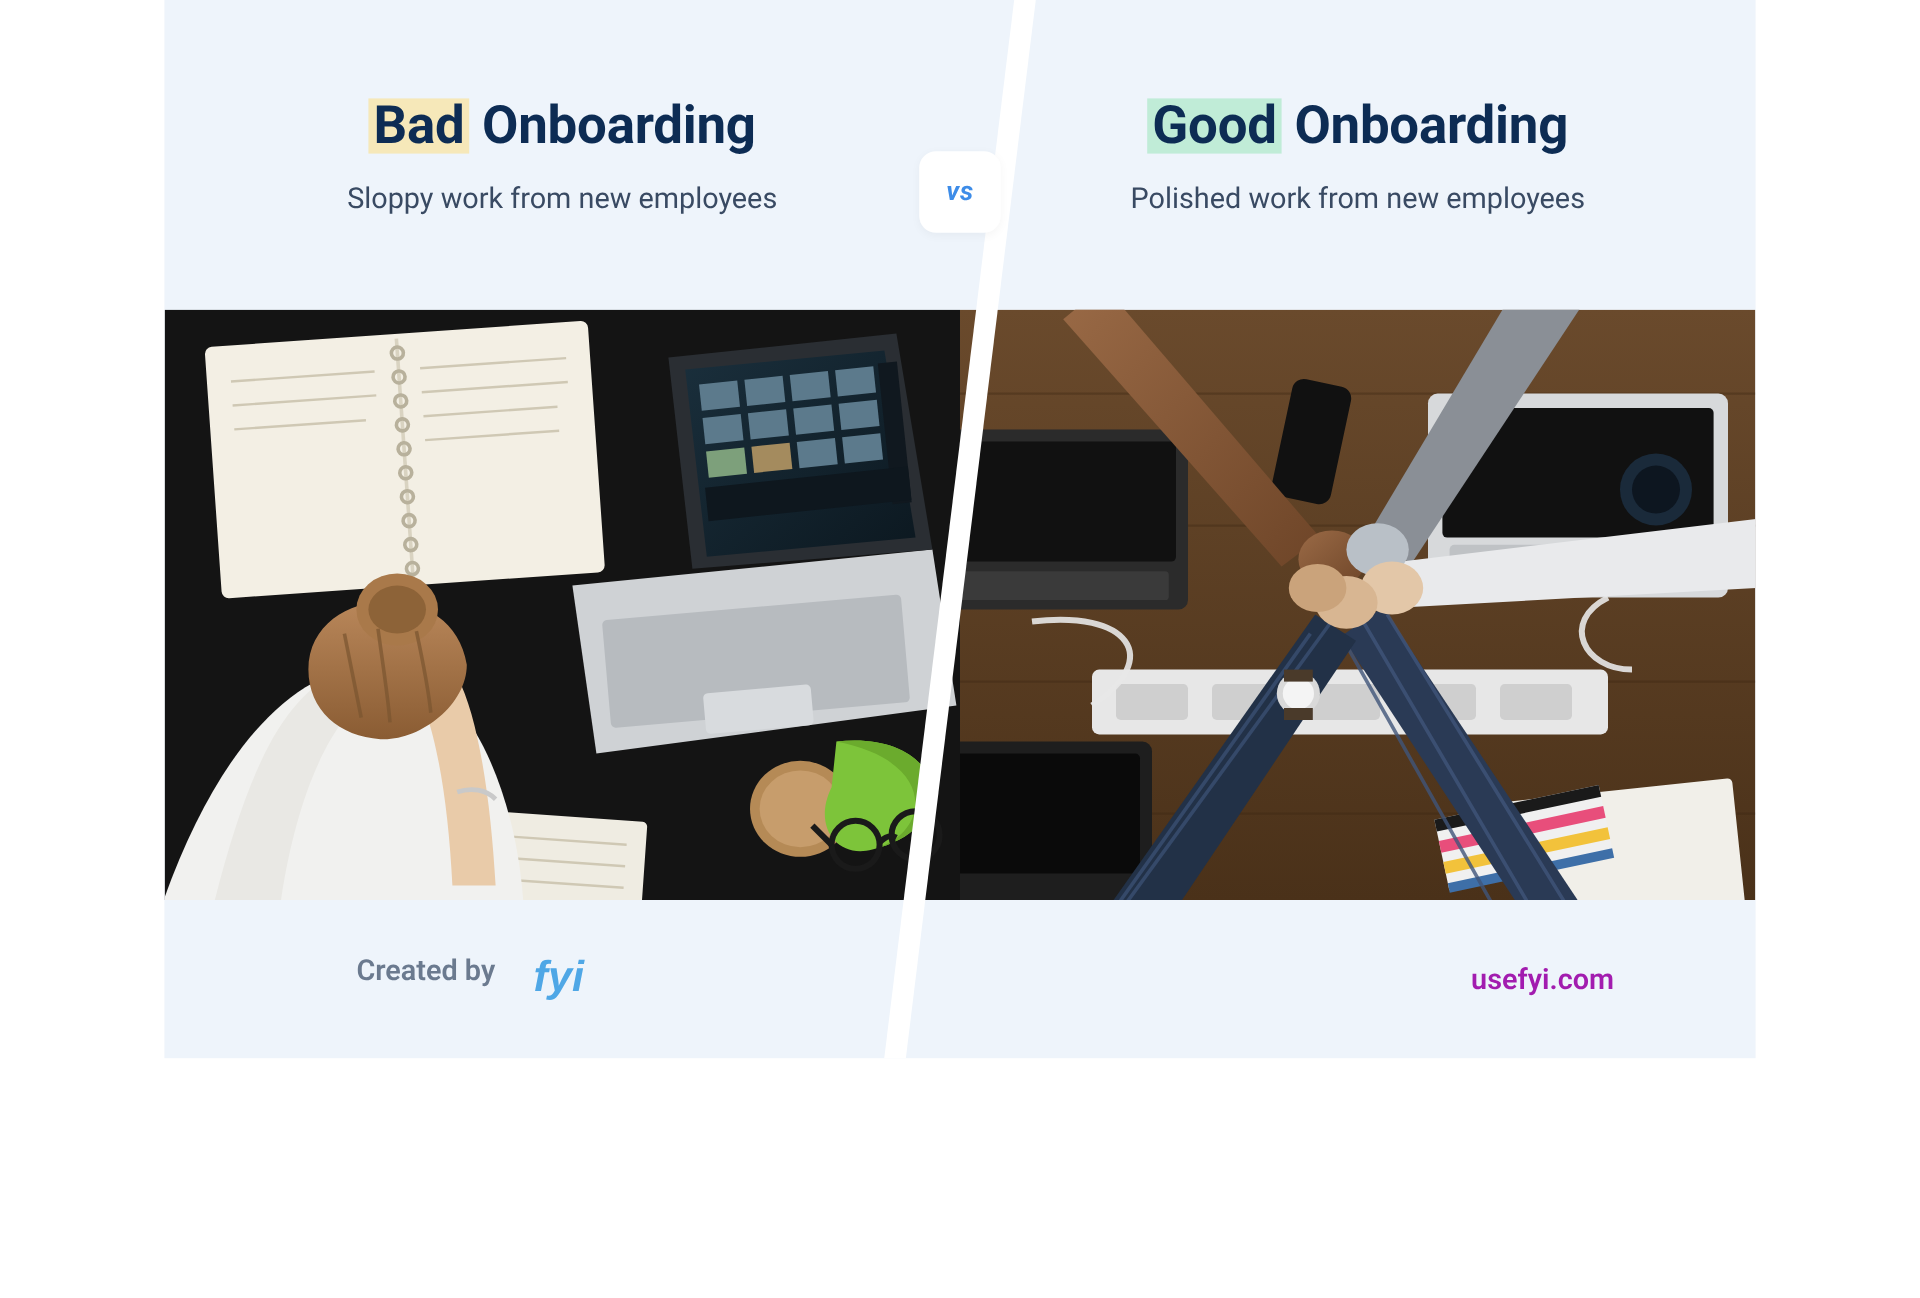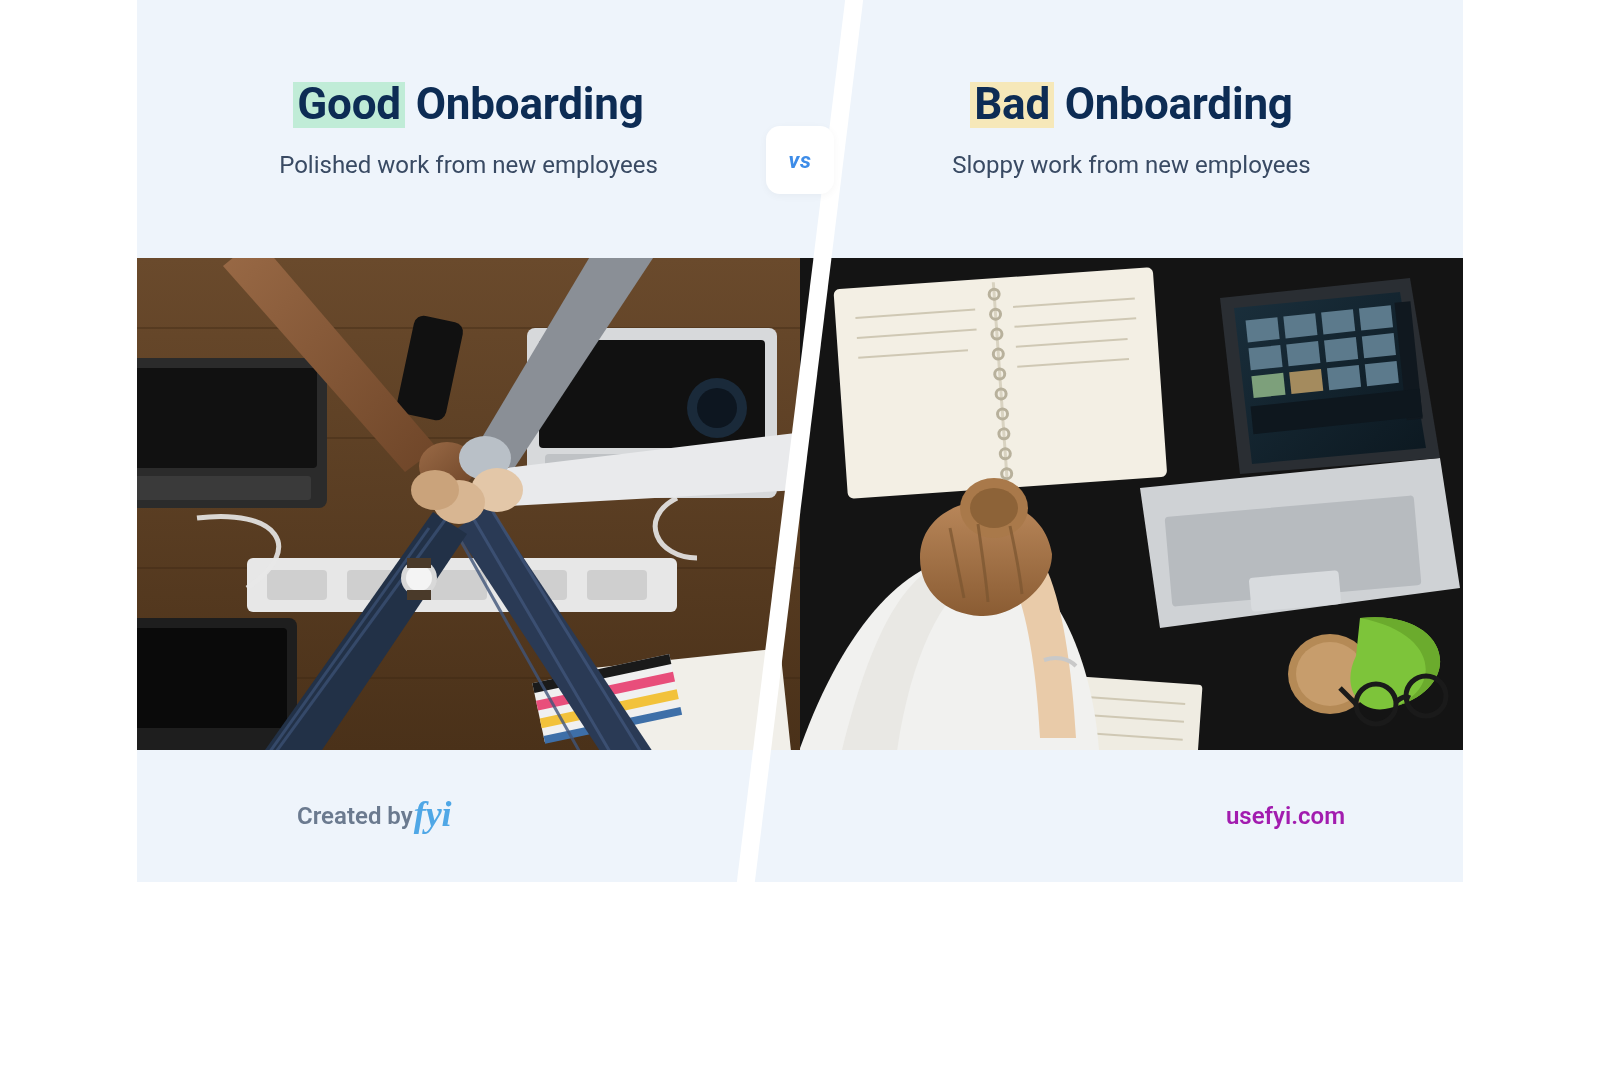--- a/index.html
+++ b/index.html
@@ -107,47 +107,194 @@
     left: 0; right: 0; bottom: 0;
     height: 132px;
     display: flex;
     justify-content: space-between;
     align-items: center;
     padding: 0 118px 0 160px;
     z-index: 6;
   }
   .created {
     display: flex;
-    align-items: center;
-    gap: 1px;
+    align-items: flex-start;
+    gap: 32px;
     color: #6b7a8f;
     font-size: 24px;
     font-weight: 600;
   }
   .fyi-logo {
-    font-family: Liberation Serif, serif;
+    font-family: Liberation Sans, sans-serif;
     font-style: italic;
     font-weight: 700;
     font-size: 36px;
     color: #4fa7e6;
     position: relative;
     top: -2px;
   }
   .url {
     color: #a21caf;
     font-size: 24px;
     font-weight: 600;
   }
 </style>
 </head>
 <body>
 
 <div class="canvas">
 
   <div class="columns">
+
+    <div class="col">
+      <div class="header">
+        <h2 class="title">
+          <span class="hl-bad">Bad</span><span> Onboarding</span>
+        </h2>
+        <p class="subtitle">Sloppy work from new employees</p>
+      </div>
+
+      <div class="image-area">
+
+        <svg viewBox="0 0 663 492" preserveAspectRatio="xMidYMid slice" aria-hidden="true">
+          <defs>
+            <linearGradient id="hair" x1="0" y1="0" x2="0" y2="1">
+              <stop offset="0" stop-color="#b9875a"></stop>
+                <stop offset="1" stop-color="#8a5c33"></stop>
+            </linearGradient>
+            <linearGradient id="screen" x1="0" y1="0" x2="1" y2="1">
+              <stop offset="0" stop-color="#1a2f3c"></stop>
+                <stop offset="1" stop-color="#0c1820"></stop>
+            </linearGradient>
+          </defs>
+
+          <rect x="0" y="0" width="663" height="492" fill="#141414"></rect>
+
+          <g transform="rotate(-4 200 120)">
+            <rect x="40" y="20" width="320" height="210" rx="6" fill="#f3efe4"></rect>
+            <line x1="200" y1="24" x2="200" y2="226" stroke="#d9d3c1" stroke-width="3"></line>
+
+            <g stroke="#b8b19c" stroke-width="3" fill="none">
+              <circle cx="200" cy="36" r="5"></circle>
+                <circle cx="200" cy="56" r="5"></circle>
+                <circle cx="200" cy="76" r="5"></circle>
+              <circle cx="200" cy="96" r="5"></circle>
+                <circle cx="200" cy="116" r="5"></circle>
+                <circle cx="200" cy="136" r="5"></circle>
+              <circle cx="200" cy="156" r="5"></circle>
+                <circle cx="200" cy="176" r="5"></circle>
+                <circle cx="200" cy="196" r="5"></circle>
+              <circle cx="200" cy="216" r="5"></circle>
+            </g>
+
+            <g stroke="#cfc8b4" stroke-width="2">
+              <line x1="60" y1="50" x2="180" y2="50"></line>
+              <line x1="60" y1="70" x2="180" y2="70"></line>
+              <line x1="60" y1="90" x2="170" y2="90"></line>
+              <line x1="218" y1="50" x2="340" y2="50"></line>
+              <line x1="218" y1="70" x2="340" y2="70"></line>
+              <line x1="218" y1="90" x2="330" y2="90"></line>
+              <line x1="218" y1="110" x2="330" y2="110"></line>
+            </g>
+          </g>
+
+          <g>
+
+            <path d="M340 230 L 640 200 L 660 330 L 360 370 Z" fill="#cfd2d5"></path>
+            <rect x="368" y="248" width="250" height="90" rx="4" fill="#b7bbbf" transform="rotate(-5 493 293)"></rect>
+
+            <rect x="450" y="316" width="90" height="34" rx="4" fill="#d8dbde" transform="rotate(-5 495 333)"></rect>
+
+            <path d="M640 200 L 610 20 L 420 40 L 440 216 Z" fill="#2a2e33"></path>
+            <path d="M626 190 L 600 34 L 434 50 L 452 206 Z" fill="url(#screen)"></path>
+
+            <g transform="rotate(-6 530 120)">
+              <g fill="#5c7a8c">
+                <rect x="452" y="54" width="32" height="22"></rect>
+                <rect x="490" y="54" width="32" height="22"></rect>
+                <rect x="528" y="54" width="32" height="22"></rect>
+                <rect x="566" y="54" width="32" height="22"></rect>
+                <rect x="452" y="82" width="32" height="22"></rect>
+                <rect x="490" y="82" width="32" height="22"></rect>
+                <rect x="528" y="82" width="32" height="22"></rect>
+                <rect x="566" y="82" width="32" height="22"></rect>
+                <rect x="452" y="110" width="32" height="22" fill="#7da07b"></rect>
+                <rect x="490" y="110" width="32" height="22" fill="#a48b5e"></rect>
+                <rect x="528" y="110" width="32" height="22"></rect>
+                <rect x="566" y="110" width="32" height="22"></rect>
+              </g>
+
+              <rect x="602" y="52" width="16" height="118" fill="#10181f"></rect>
+              <rect x="448" y="140" width="170" height="28" fill="#0e171e"></rect>
+            </g>
+          </g>
+
+          <g>
+            <ellipse cx="530" cy="416" rx="42" ry="40" fill="#b58a56"></ellipse>
+            <ellipse cx="530" cy="416" rx="34" ry="32" fill="#c79d6c"></ellipse>
+            <path d="M560 360 C 650 350, 670 430, 590 450 C 560 458, 540 430, 556 398 Z" fill="#7dc43a"></path>
+            <path d="M560 360 C 650 350, 670 430, 590 450 C 640 436, 644 376, 560 360 Z" fill="#6bab2d"></path>
+
+            <g stroke="#1a1a1a" stroke-width="5" fill="none">
+              <circle cx="576" cy="446" r="20"></circle>
+              <circle cx="626" cy="438" r="20"></circle>
+              <path d="M596 444 C 602 438, 606 438, 610 440"></path>
+              <line x1="556" y1="446" x2="540" y2="430"></line>
+            </g>
+          </g>
+
+          <g transform="rotate(4 300 460)">
+            <rect x="220" y="420" width="180" height="110" rx="4" fill="#efece2"></rect>
+            <g stroke="#cfc8b4" stroke-width="2">
+              <line x1="236" y1="440" x2="384" y2="440"></line>
+              <line x1="236" y1="458" x2="384" y2="458"></line>
+              <line x1="236" y1="476" x2="384" y2="476"></line>
+              <line x1="236" y1="494" x2="384" y2="494"></line>
+            </g>
+
+            <g stroke="#b8b19c" stroke-width="3" fill="none">
+              <circle cx="228" cy="432" r="4"></circle>
+                <circle cx="228" cy="448" r="4"></circle>
+                <circle cx="228" cy="464" r="4"></circle>
+              <circle cx="228" cy="480" r="4"></circle>
+                <circle cx="228" cy="496" r="4"></circle>
+                <circle cx="228" cy="512" r="4"></circle>
+            </g>
+          </g>
+
+          <g>
+
+            <path d="M-10 520 C 40 360, 120 280, 200 300 C 260 316, 300 420, 300 520 Z" fill="#f1f1ef"></path>
+
+            <path d="M40 500 C 70 380, 100 320, 150 300 L 176 316 C 140 340, 110 400, 96 500 Z" fill="#e9e8e4"></path>
+
+            <path d="M240 480 C 236 400, 224 336, 204 306 C 216 300, 232 300, 244 306 C 262 340, 272 410, 276 480 Z" fill="#e9cba9"></path>
+
+            <g stroke="#c9c9c9" stroke-width="4" fill="none">
+              <path d="M244 402 C 256 398, 268 400, 276 408"></path>
+            </g>
+
+            <ellipse cx="164" cy="296" rx="26" ry="22" fill="#e7c8a4"></ellipse>
+
+            <ellipse cx="216" cy="292" rx="28" ry="24" fill="#e7c8a4"></ellipse>
+
+            <path d="M120 300 C 120 230, 240 220, 252 296 C 252 330, 212 360, 180 358 C 146 356, 120 334, 120 300 Z" fill="url(#hair)"></path>
+
+            <ellipse cx="194" cy="250" rx="34" ry="30" fill="#a9794a"></ellipse>
+            <ellipse cx="194" cy="250" rx="24" ry="20" fill="#8d6338"></ellipse>
+
+            <g stroke="#7a5530" stroke-width="3" fill="none" opacity="0.7">
+              <path d="M150 270 C 156 300, 160 320, 164 340"></path>
+              <path d="M210 268 C 216 296, 220 316, 222 336"></path>
+              <path d="M178 266 C 182 296, 186 320, 188 344"></path>
+            </g>
+          </g>
+        </svg>
+      </div>
+    </div>
 
     <div class="col">
       <div class="header">
         <h2 class="title">
           <span class="hl-good">Good</span><span> Onboarding</span>
         </h2>
         <p class="subtitle">Polished work from new employees</p>
       </div>
 
       <div class="image-area">
@@ -256,167 +403,20 @@
               <ellipse cx="348" cy="200" rx="26" ry="22" fill="#b9c0c7"></ellipse>
               <ellipse cx="360" cy="232" rx="26" ry="22" fill="#e3c7a8"></ellipse>
               <ellipse cx="322" cy="244" rx="26" ry="22" fill="#d8b692"></ellipse>
               <ellipse cx="298" cy="232" rx="24" ry="20" fill="#caa37b"></ellipse>
             </g>
           </g>
         </svg>
       </div>
     </div>
 
-    <div class="col">
-      <div class="header">
-        <h2 class="title">
-          <span class="hl-bad">Bad</span><span> Onboarding</span>
-        </h2>
-        <p class="subtitle">Sloppy work from new employees</p>
-      </div>
-
-      <div class="image-area">
-
-        <svg viewBox="0 0 663 492" preserveAspectRatio="xMidYMid slice" aria-hidden="true">
-          <defs>
-            <linearGradient id="hair" x1="0" y1="0" x2="0" y2="1">
-              <stop offset="0" stop-color="#b9875a"></stop>
-                <stop offset="1" stop-color="#8a5c33"></stop>
-            </linearGradient>
-            <linearGradient id="screen" x1="0" y1="0" x2="1" y2="1">
-              <stop offset="0" stop-color="#1a2f3c"></stop>
-                <stop offset="1" stop-color="#0c1820"></stop>
-            </linearGradient>
-          </defs>
-
-          <rect x="0" y="0" width="663" height="492" fill="#141414"></rect>
-
-          <g transform="rotate(-4 200 120)">
-            <rect x="40" y="20" width="320" height="210" rx="6" fill="#f3efe4"></rect>
-            <line x1="200" y1="24" x2="200" y2="226" stroke="#d9d3c1" stroke-width="3"></line>
-
-            <g stroke="#b8b19c" stroke-width="3" fill="none">
-              <circle cx="200" cy="36" r="5"></circle>
-                <circle cx="200" cy="56" r="5"></circle>
-                <circle cx="200" cy="76" r="5"></circle>
-              <circle cx="200" cy="96" r="5"></circle>
-                <circle cx="200" cy="116" r="5"></circle>
-                <circle cx="200" cy="136" r="5"></circle>
-              <circle cx="200" cy="156" r="5"></circle>
-                <circle cx="200" cy="176" r="5"></circle>
-                <circle cx="200" cy="196" r="5"></circle>
-              <circle cx="200" cy="216" r="5"></circle>
-            </g>
-
-            <g stroke="#cfc8b4" stroke-width="2">
-              <line x1="60" y1="50" x2="180" y2="50"></line>
-              <line x1="60" y1="70" x2="180" y2="70"></line>
-              <line x1="60" y1="90" x2="170" y2="90"></line>
-              <line x1="218" y1="50" x2="340" y2="50"></line>
-              <line x1="218" y1="70" x2="340" y2="70"></line>
-              <line x1="218" y1="90" x2="330" y2="90"></line>
-              <line x1="218" y1="110" x2="330" y2="110"></line>
-            </g>
-          </g>
-
-          <g>
-
-            <path d="M340 230 L 640 200 L 660 330 L 360 370 Z" fill="#cfd2d5"></path>
-            <rect x="368" y="248" width="250" height="90" rx="4" fill="#b7bbbf" transform="rotate(-5 493 293)"></rect>
-
-            <rect x="450" y="316" width="90" height="34" rx="4" fill="#d8dbde" transform="rotate(-5 495 333)"></rect>
-
-            <path d="M640 200 L 610 20 L 420 40 L 440 216 Z" fill="#2a2e33"></path>
-            <path d="M626 190 L 600 34 L 434 50 L 452 206 Z" fill="url(#screen)"></path>
-
-            <g transform="rotate(-6 530 120)">
-              <g fill="#5c7a8c">
-                <rect x="452" y="54" width="32" height="22"></rect>
-                <rect x="490" y="54" width="32" height="22"></rect>
-                <rect x="528" y="54" width="32" height="22"></rect>
-                <rect x="566" y="54" width="32" height="22"></rect>
-                <rect x="452" y="82" width="32" height="22"></rect>
-                <rect x="490" y="82" width="32" height="22"></rect>
-                <rect x="528" y="82" width="32" height="22"></rect>
-                <rect x="566" y="82" width="32" height="22"></rect>
-                <rect x="452" y="110" width="32" height="22" fill="#7da07b"></rect>
-                <rect x="490" y="110" width="32" height="22" fill="#a48b5e"></rect>
-                <rect x="528" y="110" width="32" height="22"></rect>
-                <rect x="566" y="110" width="32" height="22"></rect>
-              </g>
-
-              <rect x="602" y="52" width="16" height="118" fill="#10181f"></rect>
-              <rect x="448" y="140" width="170" height="28" fill="#0e171e"></rect>
-            </g>
-          </g>
-
-          <g>
-            <ellipse cx="530" cy="416" rx="42" ry="40" fill="#b58a56"></ellipse>
-            <ellipse cx="530" cy="416" rx="34" ry="32" fill="#c79d6c"></ellipse>
-            <path d="M560 360 C 650 350, 670 430, 590 450 C 560 458, 540 430, 556 398 Z" fill="#7dc43a"></path>
-            <path d="M560 360 C 650 350, 670 430, 590 450 C 640 436, 644 376, 560 360 Z" fill="#6bab2d"></path>
-
-            <g stroke="#1a1a1a" stroke-width="5" fill="none">
-              <circle cx="576" cy="446" r="20"></circle>
-              <circle cx="626" cy="438" r="20"></circle>
-              <path d="M596 444 C 602 438, 606 438, 610 440"></path>
-              <line x1="556" y1="446" x2="540" y2="430"></line>
-            </g>
-          </g>
-
-          <g transform="rotate(4 300 460)">
-            <rect x="220" y="420" width="180" height="110" rx="4" fill="#efece2"></rect>
-            <g stroke="#cfc8b4" stroke-width="2">
-              <line x1="236" y1="440" x2="384" y2="440"></line>
-              <line x1="236" y1="458" x2="384" y2="458"></line>
-              <line x1="236" y1="476" x2="384" y2="476"></line>
-              <line x1="236" y1="494" x2="384" y2="494"></line>
-            </g>
-
-            <g stroke="#b8b19c" stroke-width="3" fill="none">
-              <circle cx="228" cy="432" r="4"></circle>
-                <circle cx="228" cy="448" r="4"></circle>
-                <circle cx="228" cy="464" r="4"></circle>
-              <circle cx="228" cy="480" r="4"></circle>
-                <circle cx="228" cy="496" r="4"></circle>
-                <circle cx="228" cy="512" r="4"></circle>
-            </g>
-          </g>
-
-          <g>
-
-            <path d="M-10 520 C 40 360, 120 280, 200 300 C 260 316, 300 420, 300 520 Z" fill="#f1f1ef"></path>
-
-            <path d="M40 500 C 70 380, 100 320, 150 300 L 176 316 C 140 340, 110 400, 96 500 Z" fill="#e9e8e4"></path>
-
-            <path d="M240 480 C 236 400, 224 336, 204 306 C 216 300, 232 300, 244 306 C 262 340, 272 410, 276 480 Z" fill="#e9cba9"></path>
-
-            <g stroke="#c9c9c9" stroke-width="4" fill="none">
-              <path d="M244 402 C 256 398, 268 400, 276 408"></path>
-            </g>
-
-            <ellipse cx="164" cy="296" rx="26" ry="22" fill="#e7c8a4"></ellipse>
-
-            <ellipse cx="216" cy="292" rx="28" ry="24" fill="#e7c8a4"></ellipse>
-
-            <path d="M120 300 C 120 230, 240 220, 252 296 C 252 330, 212 360, 180 358 C 146 356, 120 334, 120 300 Z" fill="url(#hair)"></path>
-
-            <ellipse cx="194" cy="250" rx="34" ry="30" fill="#a9794a"></ellipse>
-            <ellipse cx="194" cy="250" rx="24" ry="20" fill="#8d6338"></ellipse>
-
-            <g stroke="#7a5530" stroke-width="3" fill="none" opacity="0.7">
-              <path d="M150 270 C 156 300, 160 320, 164 340"></path>
-              <path d="M210 268 C 216 296, 220 316, 222 336"></path>
-              <path d="M178 266 C 182 296, 186 320, 188 344"></path>
-            </g>
-          </g>
-        </svg>
-      </div>
-    </div>
-
   </div>
 
   <div class="divider-gap"></div>
 
   <div class="vs-badge">
     <span>vs</span>
   </div>
 
   <div class="footer">
     <div class="created">

